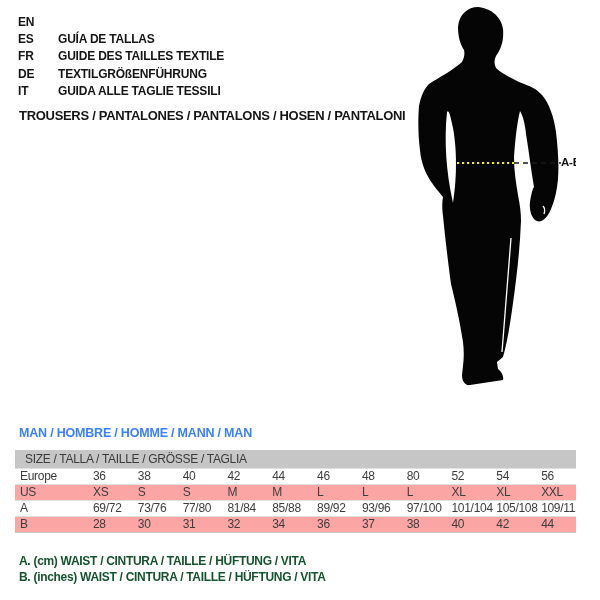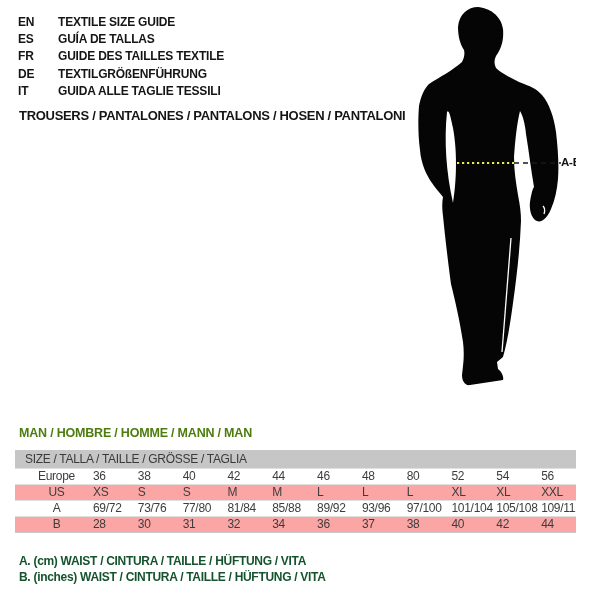--- a/index.html
+++ b/index.html
@@ -21,45 +21,44 @@
               font-size:13px; font-weight:bold; letter-spacing:-0.3px; color:#151515; line-height:15px; }
 
   
   .figure-wrap { position:absolute; left:390px; top:0; width:210px; height:420px; }
   .figure-wrap svg { position:absolute; left:0; top:0; }
   .ab-label { position:absolute; left:171px; top:156px;
               font-size:11.5px; font-weight:600; letter-spacing:-0.2px; color:#141414; }
 
   
   .section-title { position:absolute; left:19px; top:426px; margin:0;
-                   font-size:12.5px; font-weight:bold; letter-spacing:-0.2px; color:#4d7c0f; }
+                   font-size:12.5px; font-weight:bold; letter-spacing:-0.2px; color:#3b82f6; }
 
   
   .size-table { position:absolute; left:15px; top:450px; width:571px;
                 font-size:12px; letter-spacing:-0.3px; color:#3d3d3d;
                 border-bottom:1px solid #c9c9c9; }
   .thead { height:18px; line-height:18px; background:#c6c6c6; padding-left:10px; color:#3a3a3a; }
   .trow { display:flex; height:16px; line-height:15px; border-top:1px solid #e0e0e0; align-items:center; }
   .trow.zebra { background:#fca5a5; }
-  .tlabel { width:78px; flex:0 0 78px; padding-left:5px;text-align:center; }
+  .tlabel { width:78px; flex:0 0 78px; padding-left:5px; }
   .tcell { flex:1 1 0; text-align:left; }
 
   
   .notes { position:absolute; left:19px; top:553px;
            font-size:12px; font-weight:bold; letter-spacing:-0.3px; line-height:16px; color:#14532d; }
 </style>
 </head>
 <body>
 
 <div class="canvas">
 
   <section class="lang-list">
     <div class="lang-row">
       <span class="lang-code">EN</span>
-      <span class="lang-label">TEXTILE SIZE GUIDE</span>
     </div>
     <div class="lang-row">
       <span class="lang-code">ES</span>
       <span class="lang-label">GUÍA DE TALLAS</span>
     </div>
     <div class="lang-row">
       <span class="lang-code">FR</span>
       <span class="lang-label">GUIDE DES TAILLES TEXTILE</span>
     </div>
     <div class="lang-row">

